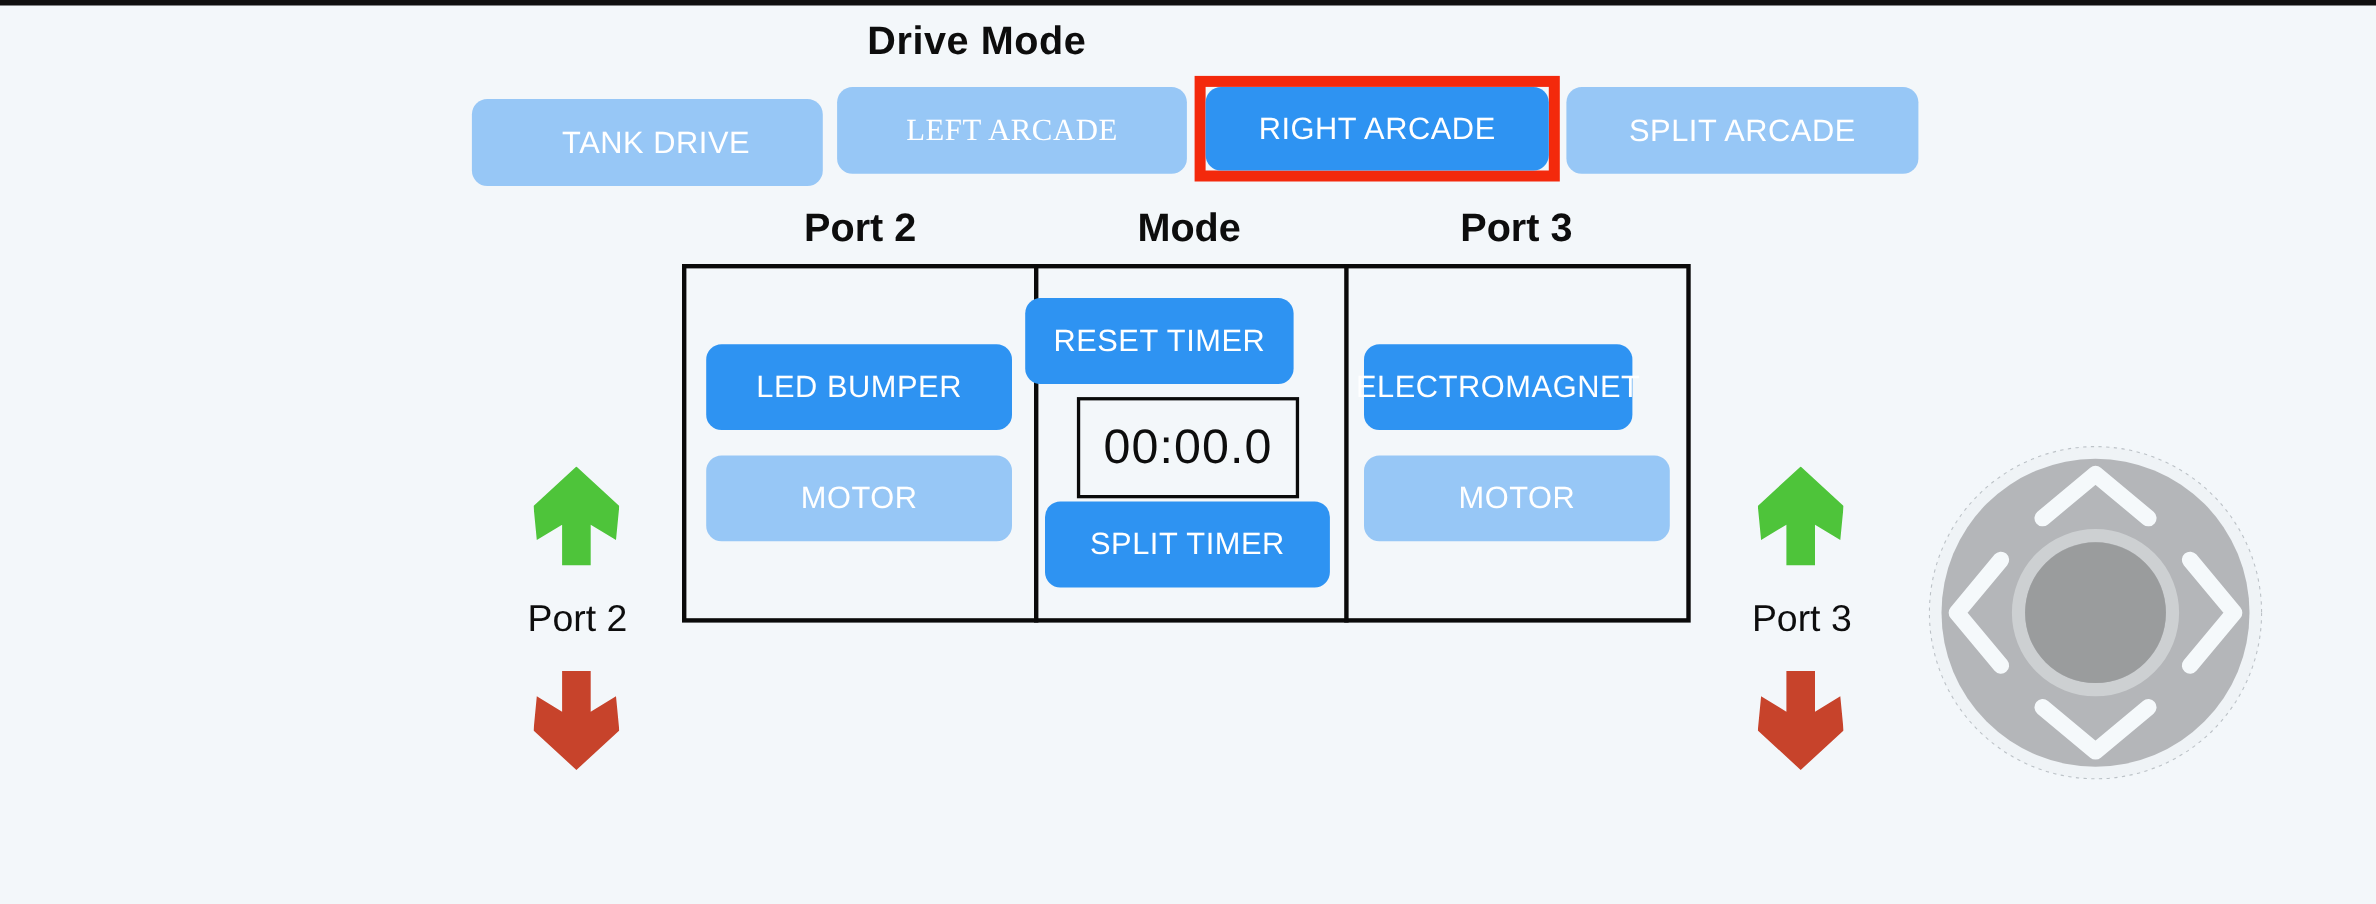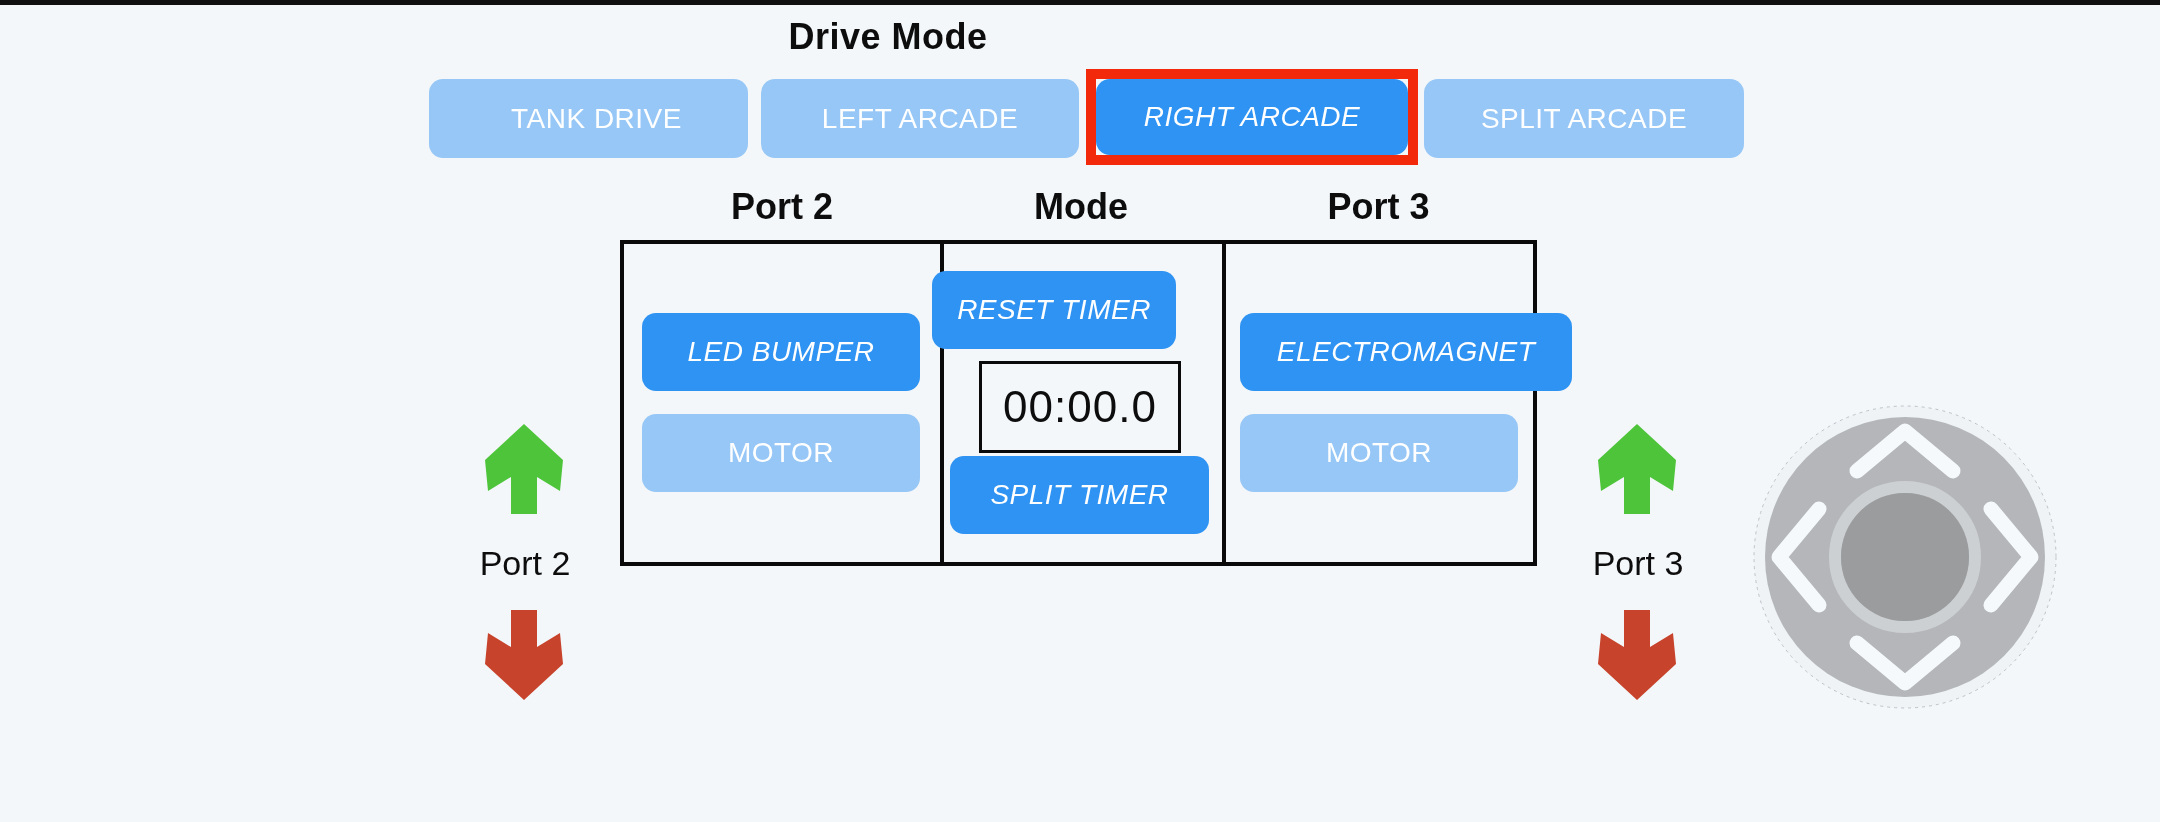--- a/index.html
+++ b/index.html
@@ -37,21 +37,21 @@
     position:absolute;
     display:flex;align-items:center;justify-content:center;
     border-radius:14px;
     color:#ffffff;
     font-size:28px;
     letter-spacing:0.5px;
     cursor:pointer;
     box-sizing:border-box;
     user-select:none;
   }
-  .btn.active{background:var(--blue-active);font-style:italic;}
+  .btn.active{background:var(--blue-active);}
   .btn.inactive{background:var(--blue-inactive);}
   .highlight-frame{
     position:absolute;
     left:1086px;top:69px;
     width:332px;height:96px;
     border:10px solid var(--red-highlight);
     box-sizing:border-box;
   }
   .highlight-frame .btn{
     position:absolute;left:0;top:0;width:312px;height:76px;
@@ -93,43 +93,43 @@
 </style>
 </head>
 <body>
 
 <div id="screen">
 
   <div class="topline"></div>
 
   <div class="page-title">Drive Mode</div>
 
-  <div class="btn inactive" style="left:429px;top:79px;width:319px;height:79px;padding-left:16px;">TANK DRIVE</div>
-  <div class="btn inactive" style="left:761px;top:79px;width:318px;height:79px;">LEFT ARCADE</div>
+  <div class="btn inactive" style="left:429px;top:90px;width:319px;height:79px;padding-left:16px;">TANK DRIVE</div>
+  <div class="btn inactive" style="left:761px;top:79px;width:318px;height:79px;font-family:Liberation Serif, serif;">LEFT ARCADE</div>
   <div class="highlight-frame">
     <div class="btn active">RIGHT ARCADE</div>
   </div>
   <div class="btn inactive" style="left:1424px;top:79px;width:320px;height:79px;">SPLIT ARCADE</div>
 
   <div class="col-header" style="left:624px;top:186px;width:316px;">Port 2</div>
   <div class="col-header" style="left:940px;top:186px;width:282px;">Mode</div>
   <div class="col-header" style="left:1222px;top:186px;width:313px;">Port 3</div>
 
   <div class="panel-frame"></div>
   <div class="panel-divider" style="left:940px;"></div>
   <div class="panel-divider" style="left:1222px;"></div>
 
   <div class="btn active" style="left:642px;top:313px;width:278px;height:78px;">LED BUMPER</div>
   <div class="btn inactive" style="left:642px;top:414px;width:278px;height:78px;">MOTOR</div>
 
   <div class="btn active" style="left:932px;top:271px;width:244px;height:78px;">RESET TIMER</div>
   <div class="timer-display">00:00.0</div>
   <div class="btn active" style="left:950px;top:456px;width:259px;height:78px;">SPLIT TIMER</div>
 
-  <div class="btn active" style="left:1240px;top:313px;width:332px;height:78px;">ELECTROMAGNET</div>
+  <div class="btn active" style="left:1240px;top:313px;width:244px;height:78px;">ELECTROMAGNET</div>
   <div class="btn inactive" style="left:1240px;top:414px;width:278px;height:78px;">MOTOR</div>
 
   <svg class="arrow-icon" style="left:485px;top:424px;" viewBox="0 0 78 90">
     <polygon points="39,0 78,36 75,67 52,53 52,90 26,90 26,53 3,67 0,36" fill="#4ec43a"></polygon>
   </svg>
   <div class="port-label" style="left:445px;top:544px;">Port 2</div>
   <svg class="arrow-icon" style="left:485px;top:610px;" viewBox="0 0 78 90">
     <polygon points="39,0 78,36 75,67 52,53 52,90 26,90 26,53 3,67 0,36" fill="#c7432b" transform="rotate(180 39 45)"></polygon>
   </svg>
 

